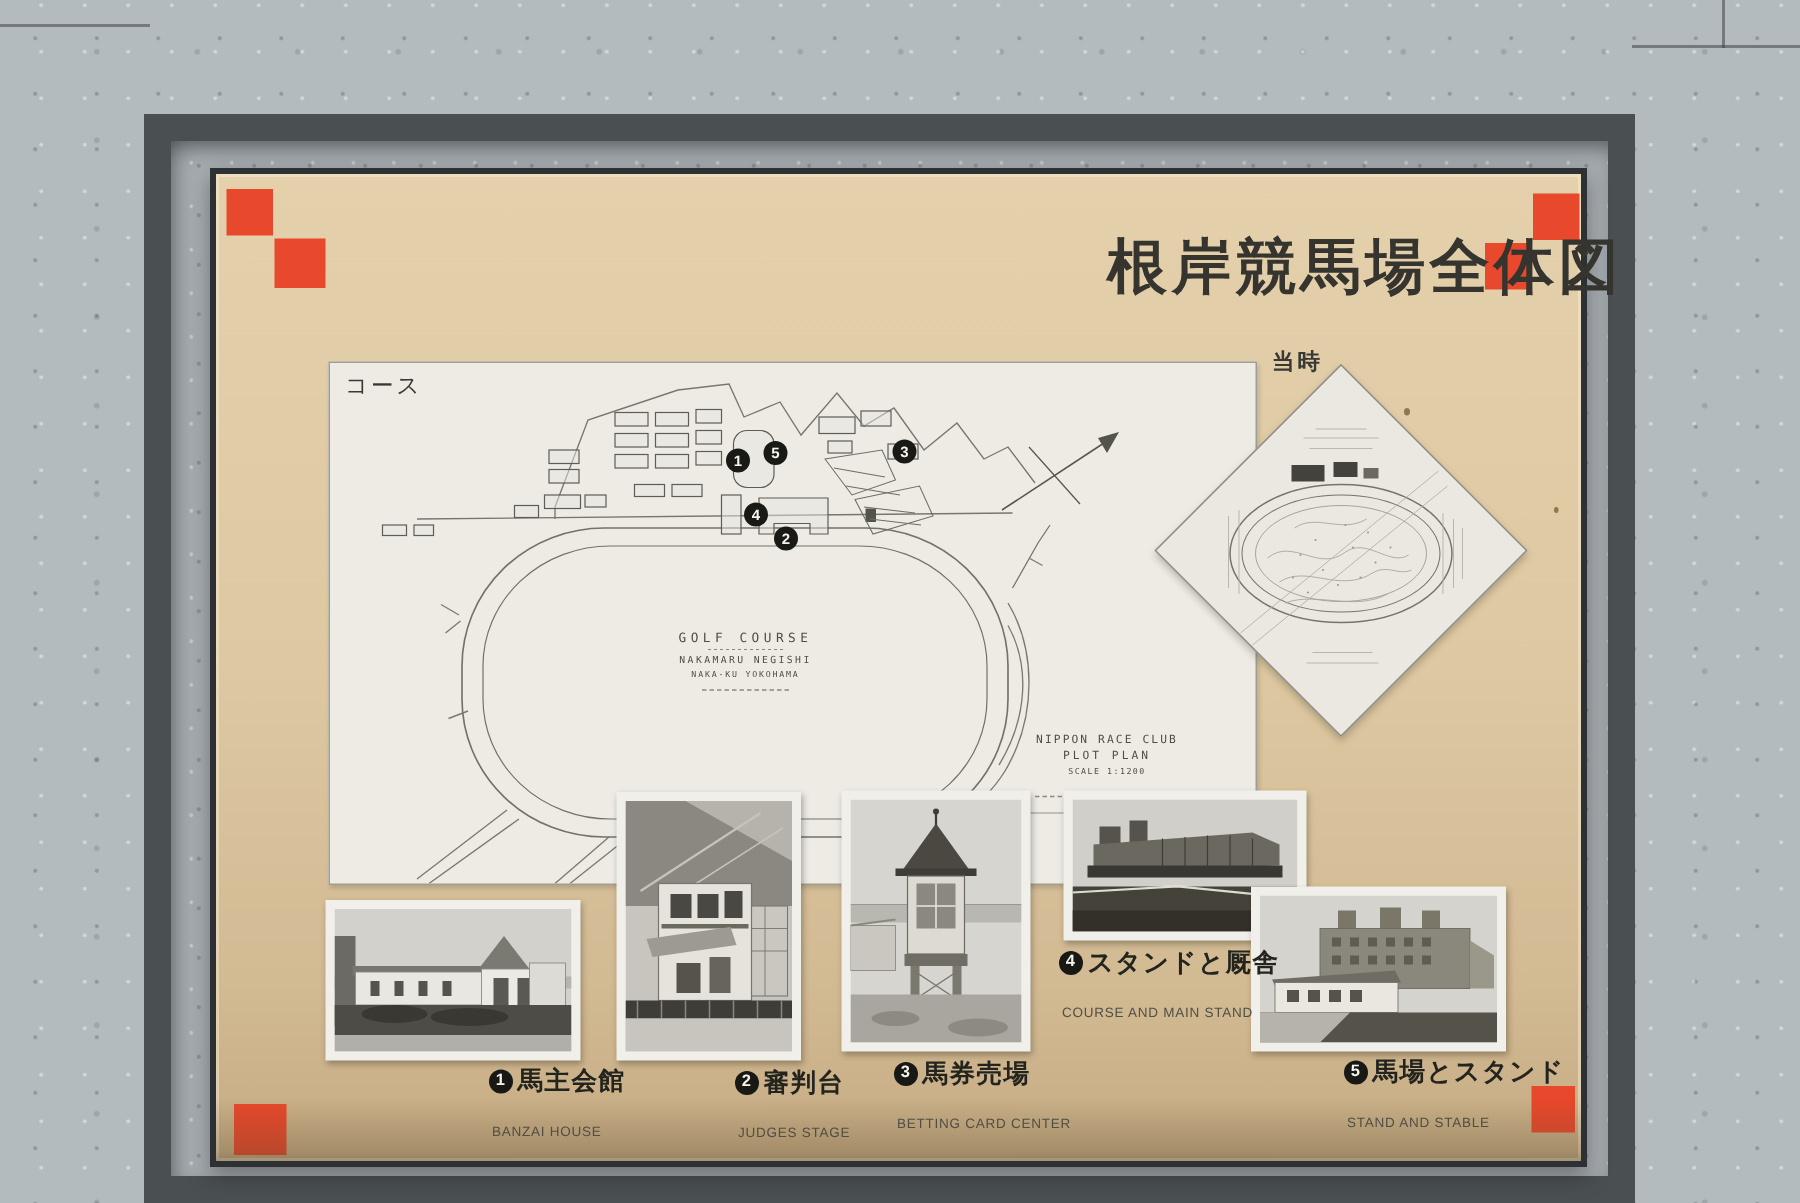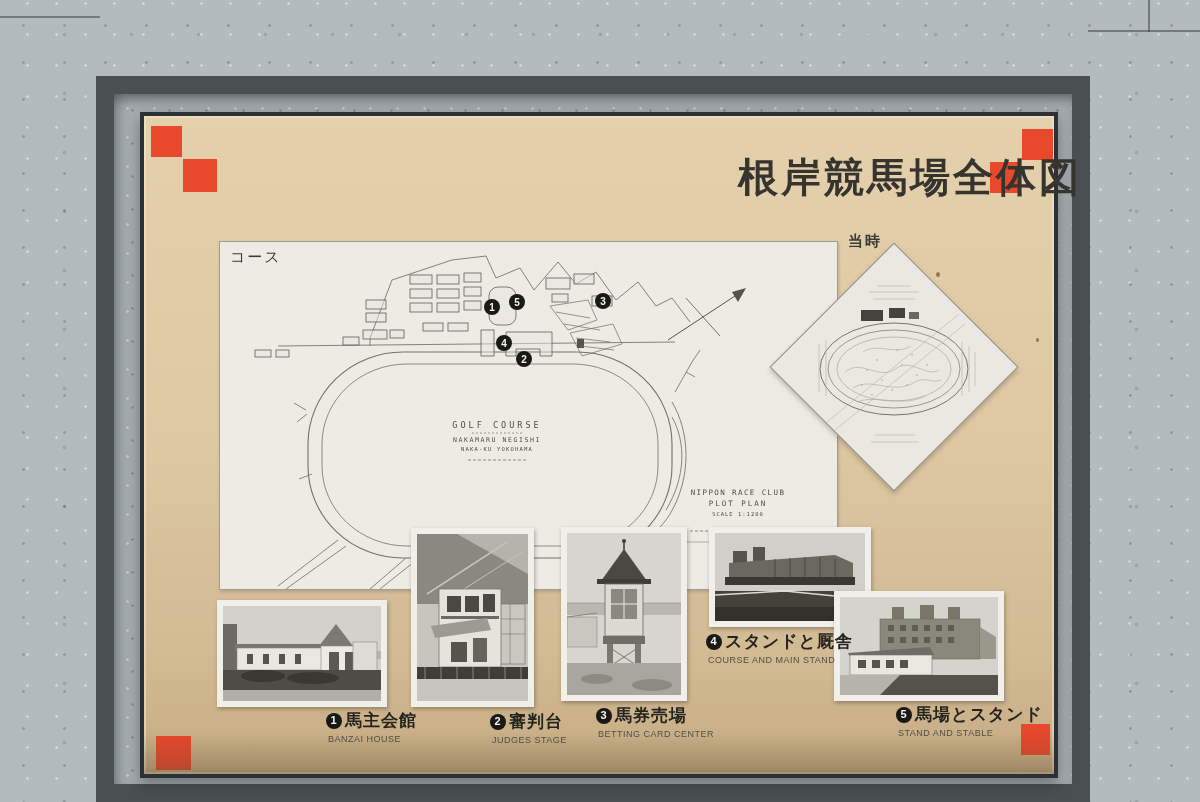--- a/index.html
+++ b/index.html
@@ -79,21 +79,21 @@
   }
   .photo svg{display:block;width:100%;height:100%;}
   .photo-1{left:73px;top:484px;width:170px;height:107px;}
   .photo-2{left:267px;top:412px;width:123px;height:179px;}
   .photo-3{left:417px;top:411px;width:126px;height:174px;}
   .photo-4{left:565px;top:411px;width:162px;height:100px;}
   .photo-5{left:690px;top:475px;width:170px;height:110px;}
   
   .caption{position:absolute;white-space:nowrap;}
   .cap-jp{display:flex;align-items:center;gap:3px;font-size:17px;font-weight:600;color:#24241f;letter-spacing:1px;}
-  .cap-en{font-size:9px;letter-spacing:.5px;color:#504f48;margin-top:2px;margin-left:2px;}
+  .cap-en{font-size:9px;letter-spacing:.5px;color:#504f48;margin-top:17px;margin-left:2px;}
   .num-badge{
     width:16px;height:16px;border-radius:50%;background:#181815;color:#f5f3ec;
     font-size:11px;font-weight:bold;display:flex;align-items:center;justify-content:center;line-height:1;flex:0 0 auto;
   }
   .caption-1{left:182px;top:593px;}
   .caption-2{left:346px;top:594px;}
   .caption-3{left:452px;top:588px;}
   .caption-4{left:562px;top:514px;}
   .caption-5{left:752px;top:587px;}
   .mono{font-family:"DejaVu Sans Mono", monospace;}

